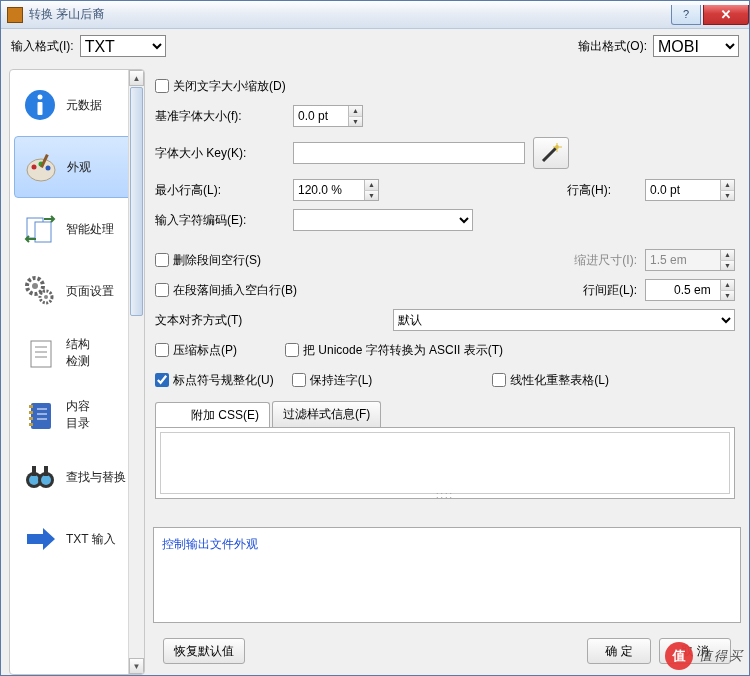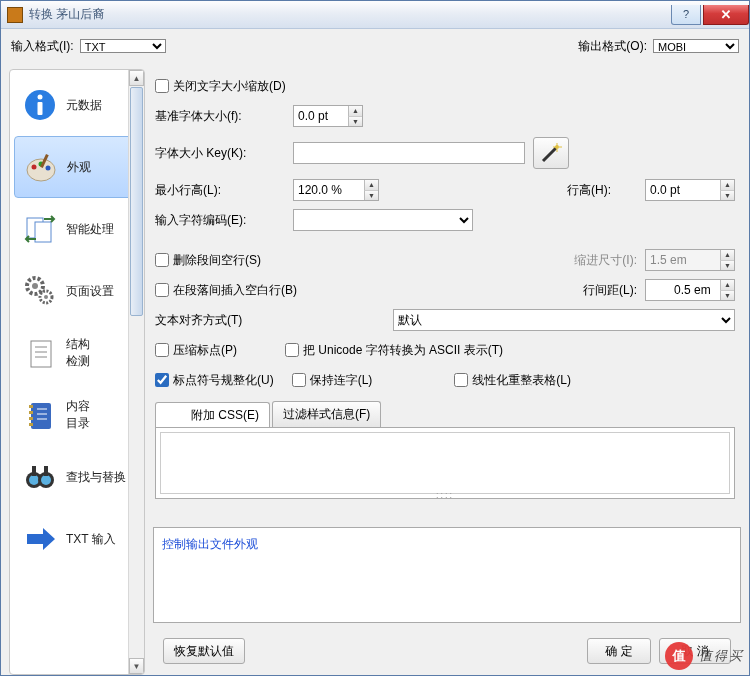--- a/index.html
+++ b/index.html
@@ -9,21 +9,21 @@
 .titlebar .appicon { width: 16px; height: 16px; background: #c97a1a; border: 1px solid #7a4a0a; margin-right: 6px; }
 .titlebar .title { flex: 1; color: #425a7a; }
 .winbtns { display: flex; height: 20px; }
 .winbtn { width: 30px; height: 20px; border: 1px solid #6a89b2; border-top: none; background: linear-gradient(#eaf2fb,#cde0f4); display: flex; align-items: center; justify-content: center; font-size: 11px; color: #304a6a; }
 .winbtn.help { border-radius: 0 0 0 3px; margin-right: 2px; }
 .winbtn.close { width: 46px; background: linear-gradient(#f08080,#d43c3c 45%,#c12e2e); color: #fff; border-color: #8a1a1a; border-radius: 0 0 3px 0; font-size: 13px; font-weight: bold; }
 
 .formatbar { height: 34px; background: #f0f0f0; display: flex; align-items: center; padding: 0 10px; gap: 6px; }
 .formatbar .spacer { flex: 1; }
 .formatbar label { color: #000; }
-.formatbar select { font-family: inherit; font-size: 11px; height: 14px; width: 86px; border: 1px solid #888; background: #fff; }
+.formatbar select { font-family: inherit; font-size: 16px; height: 22px; width: 86px; border: 1px solid #888; background: #fff; }
 
 .body { flex: 1; display: flex; background: #f0f0f0; padding: 6px 8px 0 8px; gap: 8px; }
 
 .sidebar { width: 136px; background: #fff; border: 1px solid #c8c8c8; border-radius: 4px; position: relative; overflow: hidden; }
 .sbinner { position: absolute; inset: 4px; overflow: hidden; }
 .sbitem { height: 62px; width: 100%; border-radius: 4px; display: flex; align-items: center; padding-left: 8px; gap: 8px; cursor: pointer; }
 .sbitem.active { background: linear-gradient(#d5e8ff,#b7d6ff); border: 1px solid #8ab6ea; }
 .sbicon { width: 36px; height: 36px; display: flex; align-items: center; justify-content: center; }
 .sblabel { font-size: 12px; color: #222; white-space: nowrap; }
 .sbscroll { position: absolute; right: 0; top: 0; bottom: 0; width: 16px; background: #f0f0f0; border-left: 1px solid #d8d8d8; display: flex; flex-direction: column; }
@@ -301,21 +301,21 @@
 
         <div class="row">
           <label class="chklbl">
               <input type="checkbox" checked="" style="">
               <span>标点符号规整化(U)</span>
             </label>
           <label class="chklbl" style="margin-left:10px">
               <input type="checkbox" style="">
               <span>保持连字(L)</span>
             </label>
-          <label class="chklbl" style="margin-left:74px">
+          <label class="chklbl" style="margin-left:112px">
               <input type="checkbox" style="">
               <span>线性化重整表格(L)</span>
             </label>
         </div>
 
         <div class="tabs">
           <div class="tab active">附加 CSS(E)</div>
           <div class="tab">过滤样式信息(F)</div>
         </div>
         <div class="tabbody">

